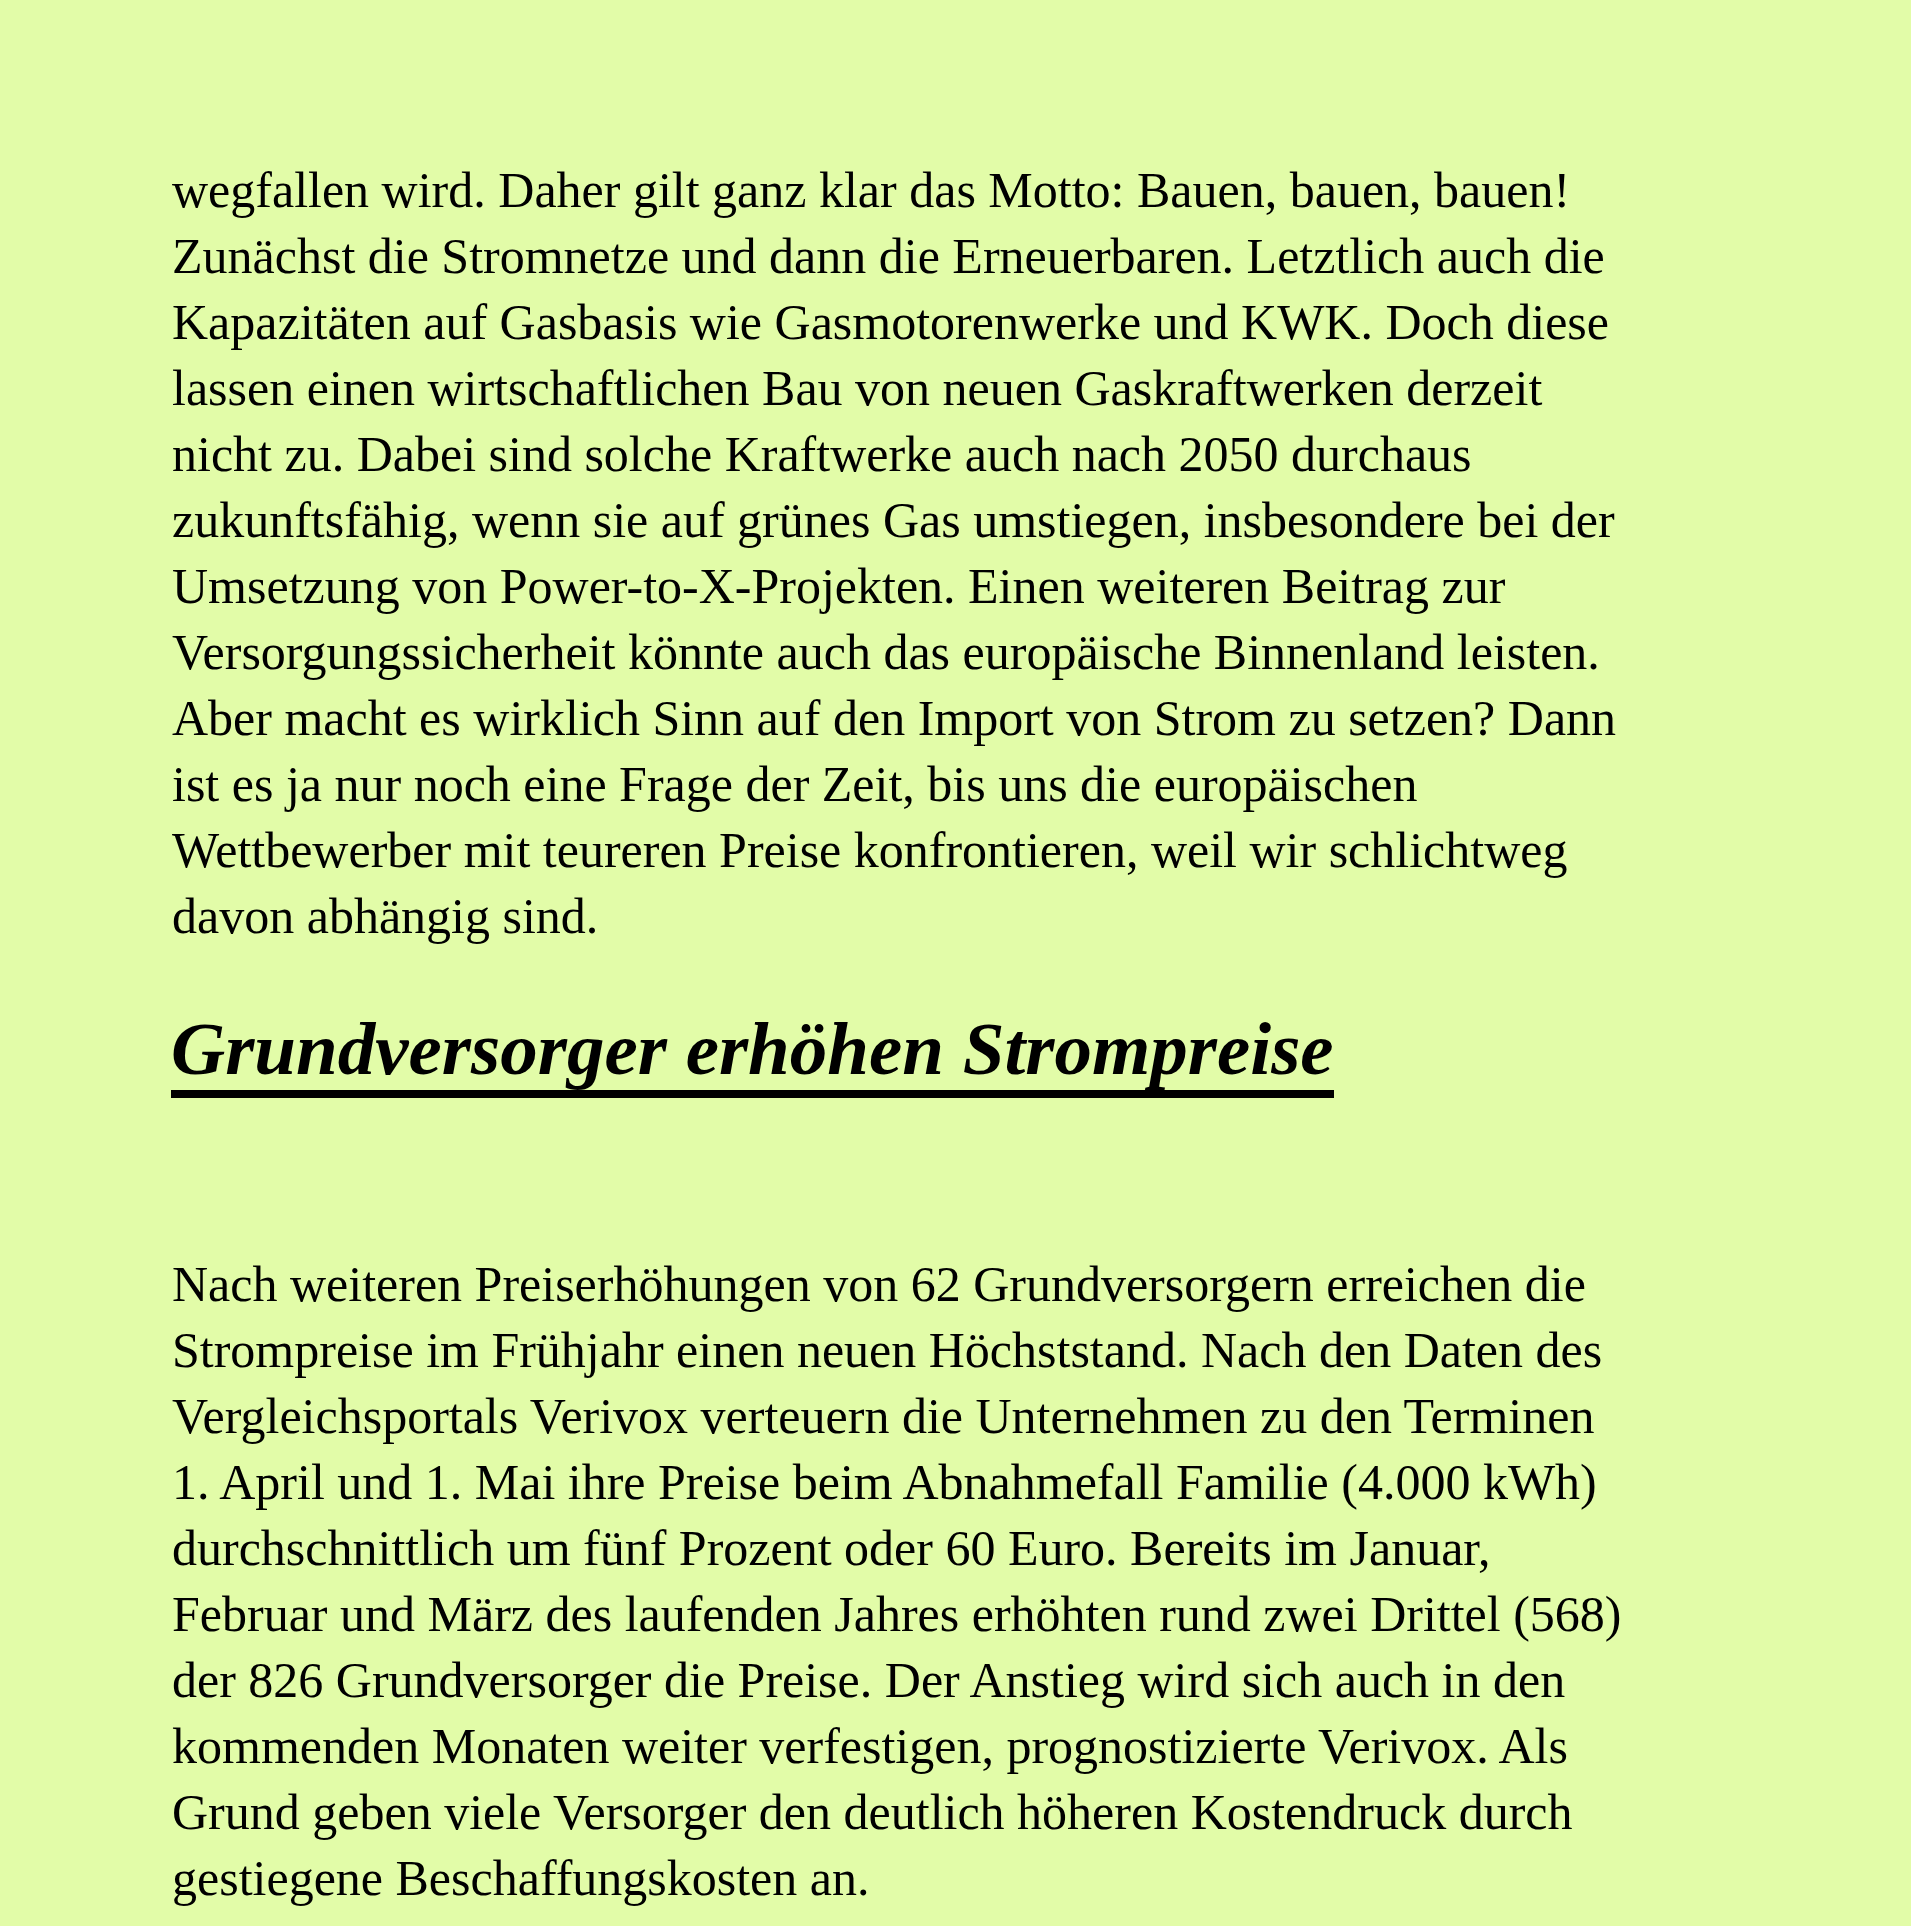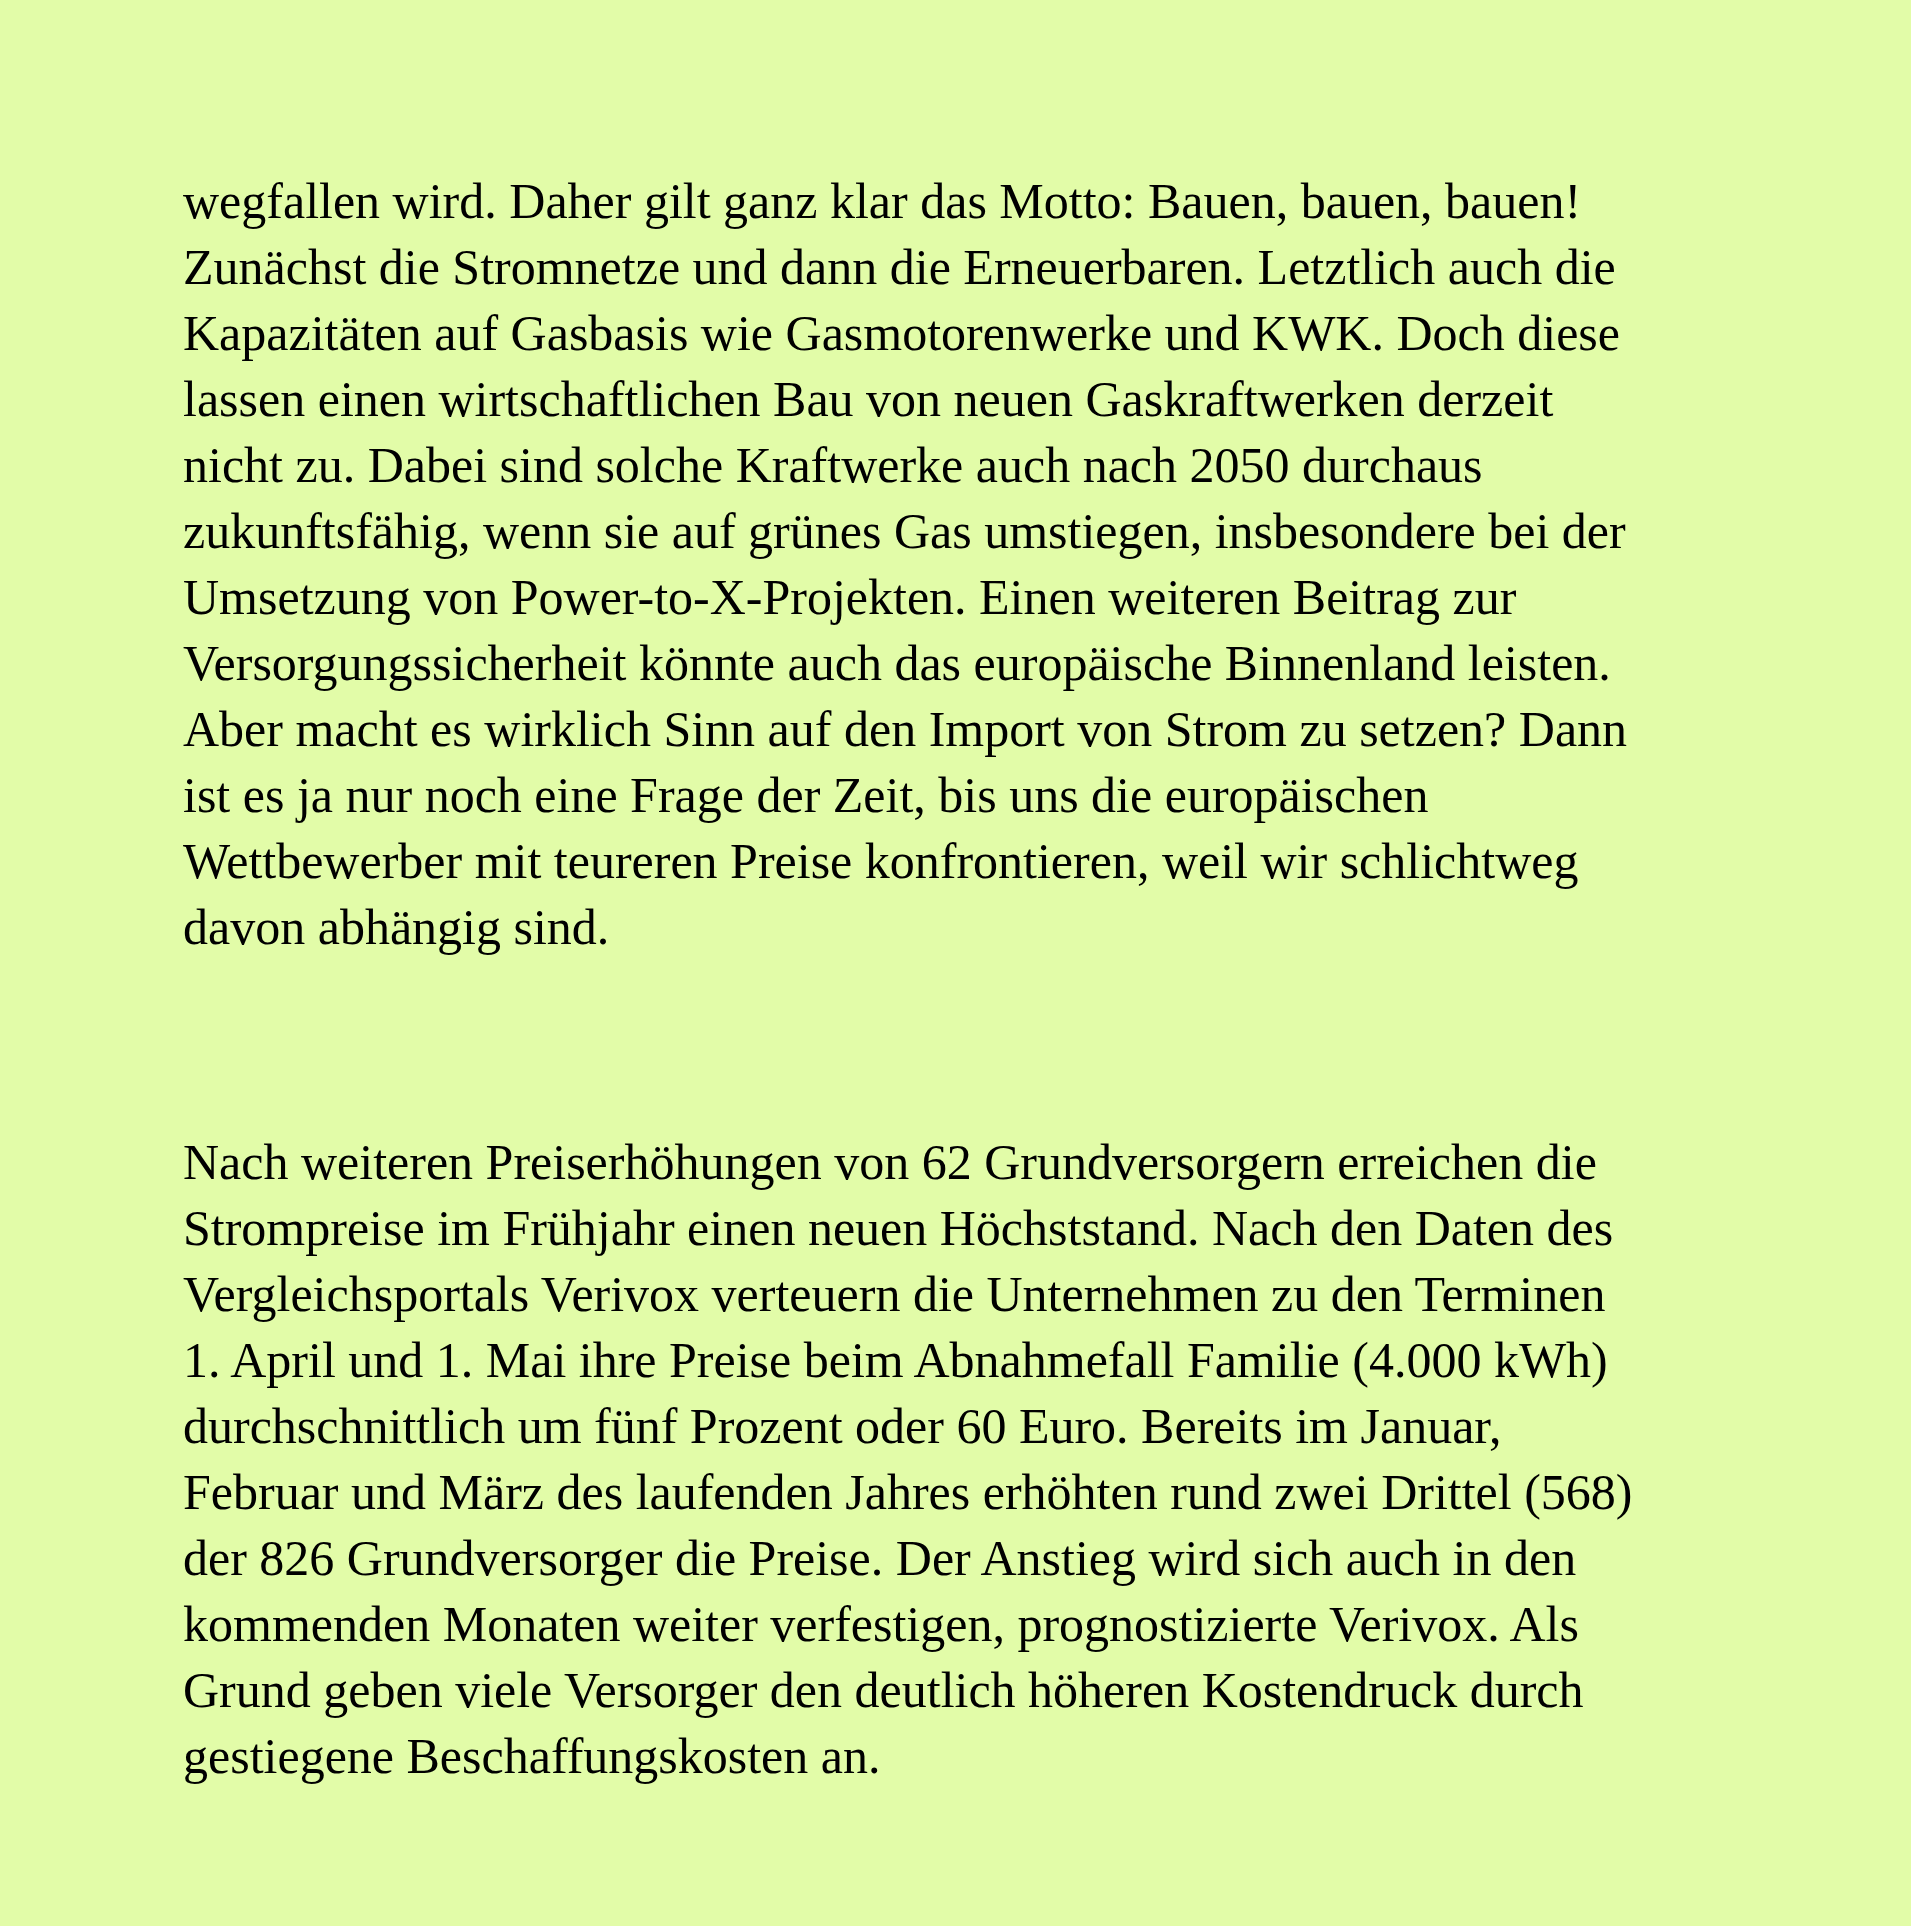--- a/index.html
+++ b/index.html
@@ -18,21 +18,21 @@
     height: 2703px;
     background: #e2fca8;
     color: #000000;
     font-family: "Liberation Serif", "DejaVu Serif", serif;
     font-size: 50px;
     line-height: 66px;
     box-sizing: border-box;
     padding: 156px 237px 0 171px;
   }
   .para {
-    margin: 12px;
+    margin: 1px;
     white-space: pre-line;
     width: 1502px;
   }
   .section-heading {
     margin: 67px 0 0 0;
     font-weight: bold;
     font-style: italic;
     white-space: nowrap;
   }
   .section-heading .underlined {
@@ -54,20 +54,21 @@
 lassen einen wirtschaftlichen Bau von neuen Gaskraftwerken derzeit
 nicht zu. Dabei sind solche Kraftwerke auch nach 2050 durchaus
 zukunftsfähig, wenn sie auf grünes Gas umstiegen, insbesondere bei der
 Umsetzung von Power-to-X-Projekten. Einen weiteren Beitrag zur
 Versorgungssicherheit könnte auch das europäische Binnenland leisten.
 Aber macht es wirklich Sinn auf den Import von Strom zu setzen? Dann
 ist es ja nur noch eine Frage der Zeit, bis uns die europäischen
 Wettbewerber mit teureren Preise konfrontieren, weil wir schlichtweg
 davon abhängig sind.</p>
 
+  <h2 class="section-heading"><span class="underlined">Grundversorger erhöhen Strompreise</span></h2>
 
   <p class="para body-para">Nach weiteren Preiserhöhungen von 62 Grundversorgern erreichen die
 Strompreise im Frühjahr einen neuen Höchststand. Nach den Daten des
 Vergleichsportals Verivox verteuern die Unternehmen zu den Terminen
 1. April und 1. Mai ihre Preise beim Abnahmefall Familie (4.000 kWh)
 durchschnittlich um fünf Prozent oder 60 Euro. Bereits im Januar,
 Februar und März des laufenden Jahres erhöhten rund zwei Drittel (568)
 der 826 Grundversorger die Preise. Der Anstieg wird sich auch in den
 kommenden Monaten weiter verfestigen, prognostizierte Verivox. Als
 Grund geben viele Versorger den deutlich höheren Kostendruck durch

